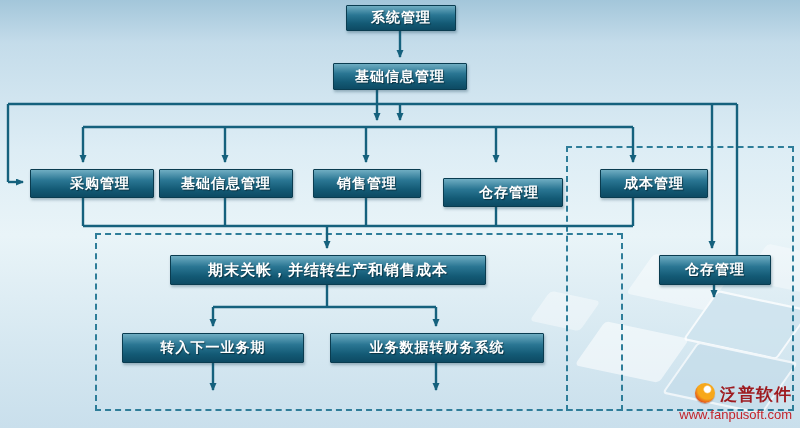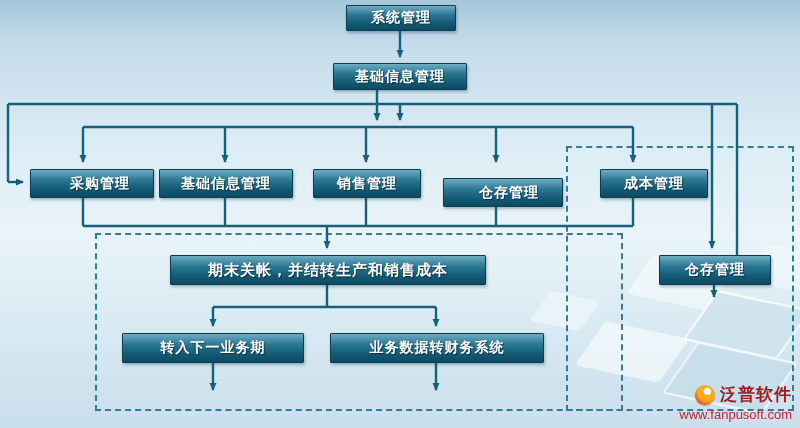--- a/index.html
+++ b/index.html
@@ -42,21 +42,21 @@
   #n-sales{left:313px;top:169px;width:106px;height:27px;}
   #n-warehouse{left:443px;top:178px;width:106px;height:27px;padding-left:12px;}
   #n-cost{left:580px;top:169px;width:106px;height:27px;margin-left:20px;}
   #n-closing{left:170px;top:255px;width:314px;height:28px;font-size:15px;}
   #n-finance{left:659px;top:255px;width:110px;height:28px;}
   #n-next{left:122px;top:333px;width:180px;height:28px;}
   #n-tofin{left:330px;top:333px;width:212px;height:28px;}
 
   
   #brand{position:absolute;z-index:5;right:8px;bottom:6px;text-align:right;}
-  .brand-row{display:flex;align-items:center;justify-content:flex-end;gap:5px;}
+  .brand-row{display:flex;justify-content:flex-end;gap:5px;}
   .brand-icon{
     display:inline-block;width:20px;height:20px;border-radius:50%;
     background:radial-gradient(circle at 62% 32%, #ffffff 0 16%, #f7a81b 24% 52%, #e2571a 74%, #c22b12 100%);
     box-shadow:0 1px 1px rgba(120,40,10,.4);
   }
   .brand-name{font-size:17px;font-weight:bold;color:#9e1b20;letter-spacing:1px;}
   .brand-url{font-size:13px;color:#c2242b;margin-top:1px;}
 </style>
 </head>
 <body>

